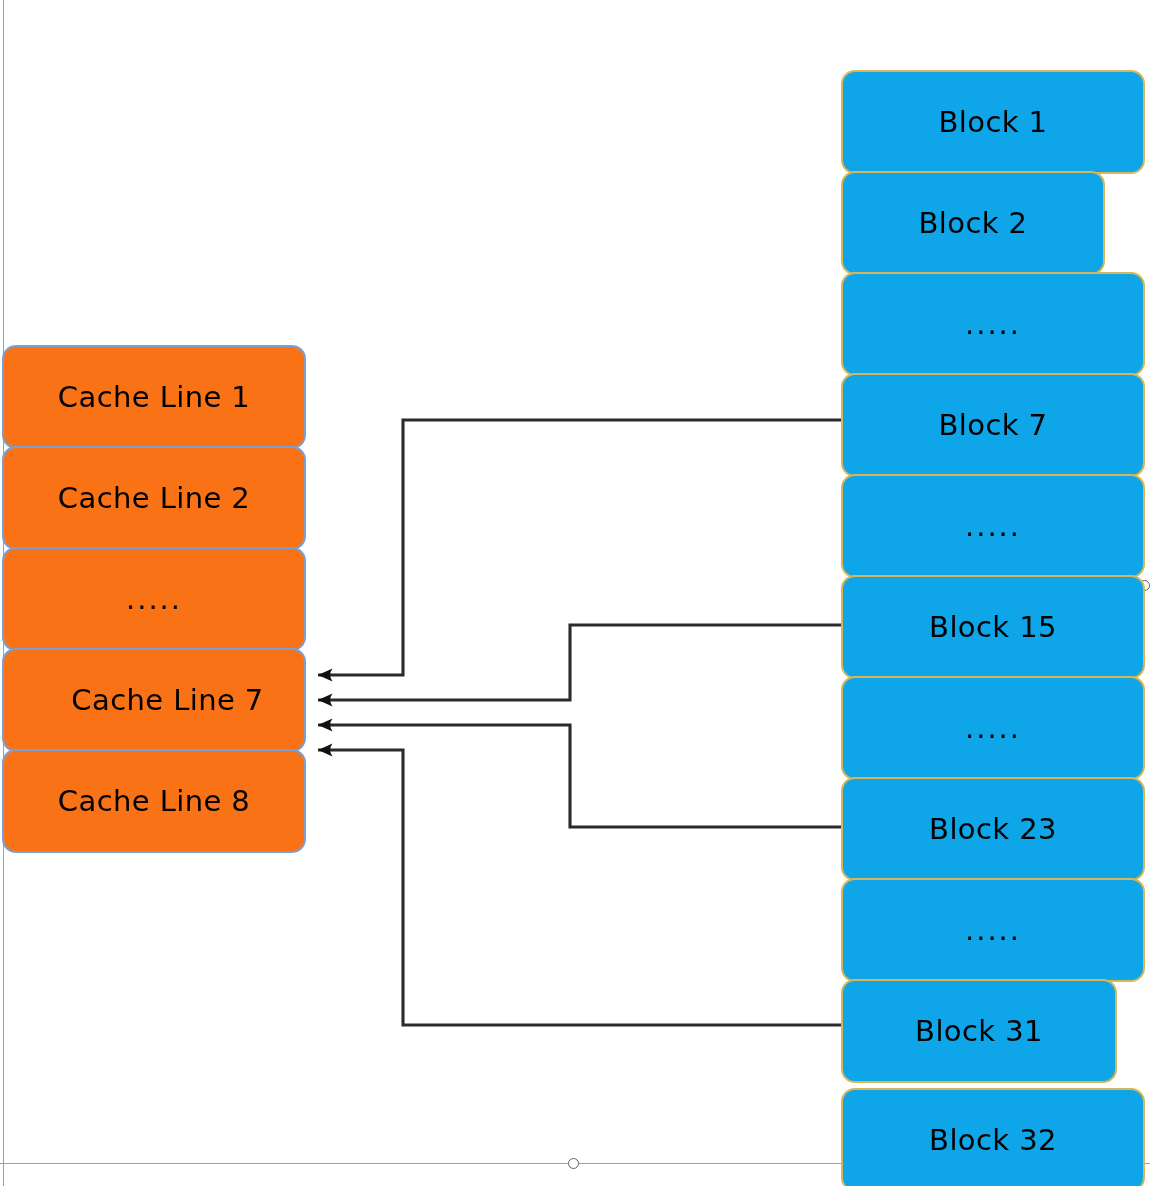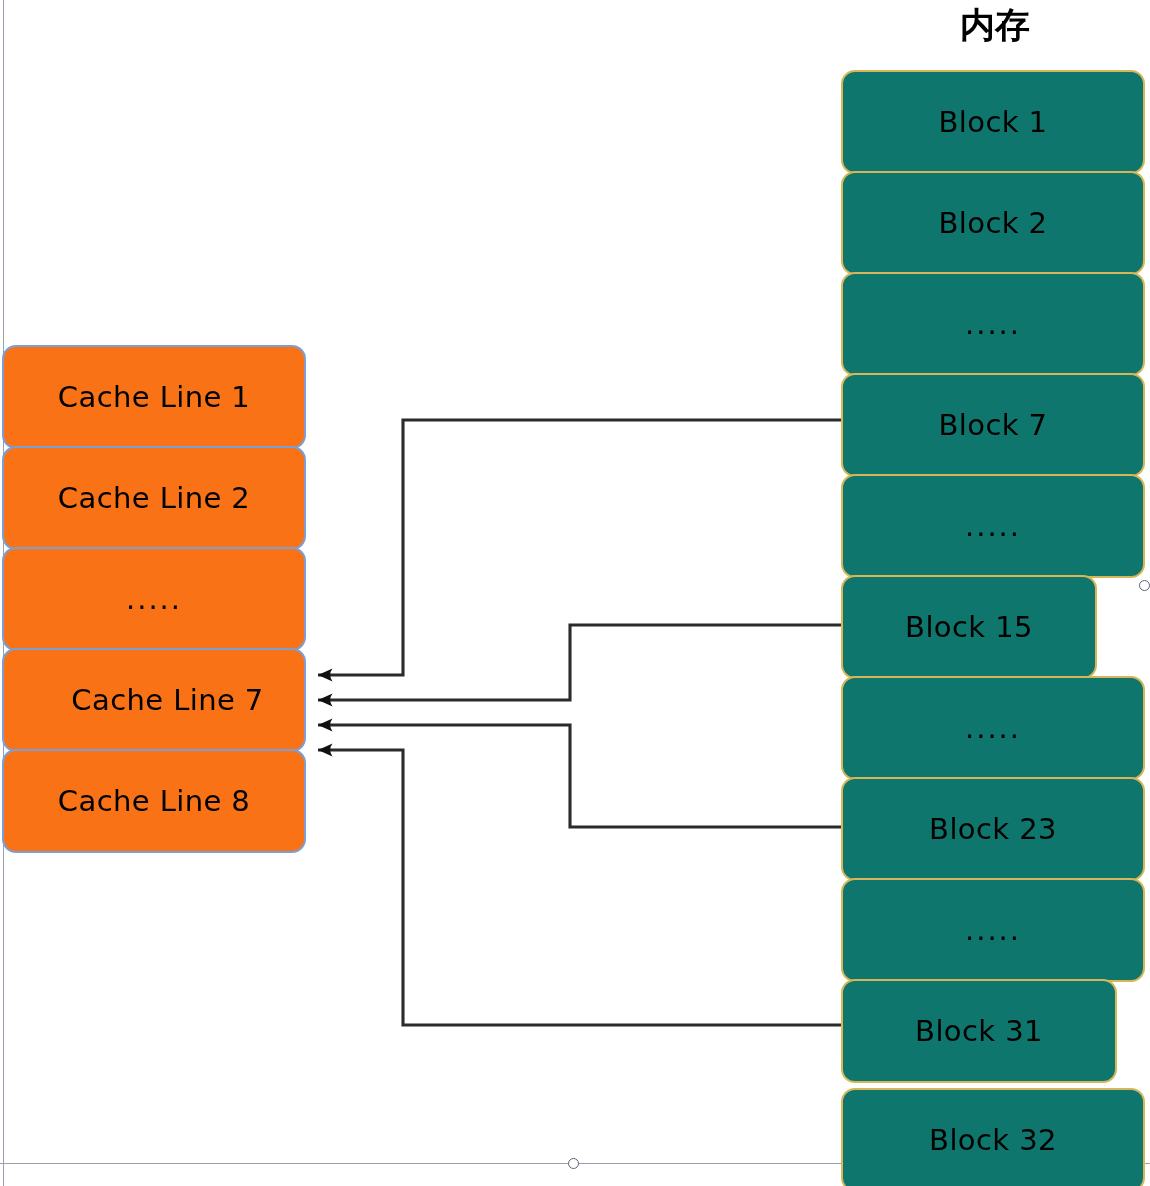--- a/index.html
+++ b/index.html
@@ -76,21 +76,21 @@
     letter-spacing: 0.4px;
   }
   .box .lbl {
     pointer-events: none;
   }
   .box.cache {
     background: #f97316;
     border: 2.2px solid #7b9fd4;
   }
   .box.mem {
-    background: #0f766e;
+    background: #0ea5e9;
     border: 2.2px solid #d6b656;
   }
   .box .dots {
     font-size: 29px;
     letter-spacing: 2px;
   }
 
   
   #wires {
     position: absolute;
@@ -104,21 +104,20 @@
 </head>
 <body>
 
 <div id="canvas">
 
   <div class="page-edge vert" style="left:3px;"></div>
   <div class="page-edge horiz" style="top:1163px;"></div>
   <div class="handle" style="left:568px; top:1158px;"></div>
   <div class="handle" style="left:1139px; top:580px;"></div>
 
-  <div class="section-title title-mem" style="left:880px; top:2px; width:230px;">内存</div>
 
   <div id="cache-col">
       <div class="box cache" style="left: 2px; width: 304px; top: 345px; height: 104px;">
         <span class="lbl">Cache Line 1</span>
       </div>
       <div class="box cache" style="left: 2px; width: 304px; top: 446px; height: 104px;">
         <span class="lbl">Cache Line 2</span>
       </div>
       <div class="box cache" style="left: 2px; width: 304px; top: 547px; height: 104px;">
         <span class="lbl dots">.....</span>
@@ -128,33 +127,33 @@
       </div>
       <div class="box cache" style="left: 2px; width: 304px; top: 749px; height: 104px; text-align: right;">
         <span class="lbl">Cache Line 8</span>
       </div>
     </div>
 
   <div id="mem-col">
       <div class="box mem" style="left: 841px; width: 304px; top: 70px; height: 104px;">
         <span class="lbl">Block 1</span>
       </div>
-      <div class="box mem" style="left: 841px; width: 304px; top: 171px; height: 104px;">
+      <div class="box mem" style="left: 841px; width: 264px; top: 171px; height: 104px;">
         <span class="lbl">Block 2</span>
       </div>
       <div class="box mem" style="left: 841px; width: 304px; top: 272px; height: 104px;">
         <span class="lbl dots">.....</span>
       </div>
       <div class="box mem" style="left: 841px; width: 304px; top: 373px; height: 104px;">
         <span class="lbl">Block 7</span>
       </div>
       <div class="box mem" style="left: 841px; width: 304px; top: 474px; height: 104px;">
         <span class="lbl dots">.....</span>
       </div>
-      <div class="box mem" style="left: 841px; width: 256px; top: 575px; height: 104px;">
+      <div class="box mem" style="left: 841px; width: 304px; top: 575px; height: 104px;">
         <span class="lbl">Block 15</span>
       </div>
       <div class="box mem" style="left: 841px; width: 304px; top: 676px; height: 104px;">
         <span class="lbl dots">.....</span>
       </div>
       <div class="box mem" style="left: 841px; width: 304px; top: 777px; height: 104px;">
         <span class="lbl">Block 23</span>
       </div>
       <div class="box mem" style="left: 841px; width: 304px; top: 878px; height: 104px;">
         <span class="lbl dots">.....</span>

